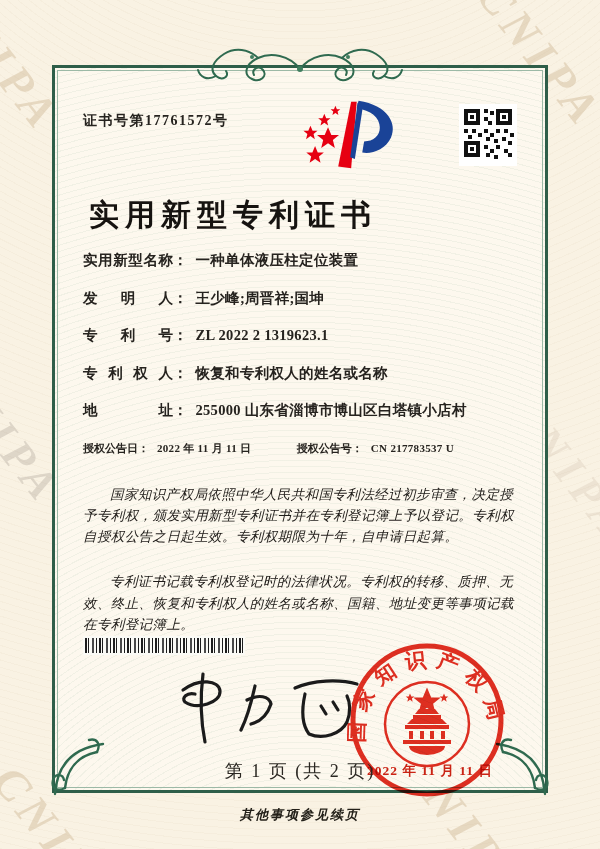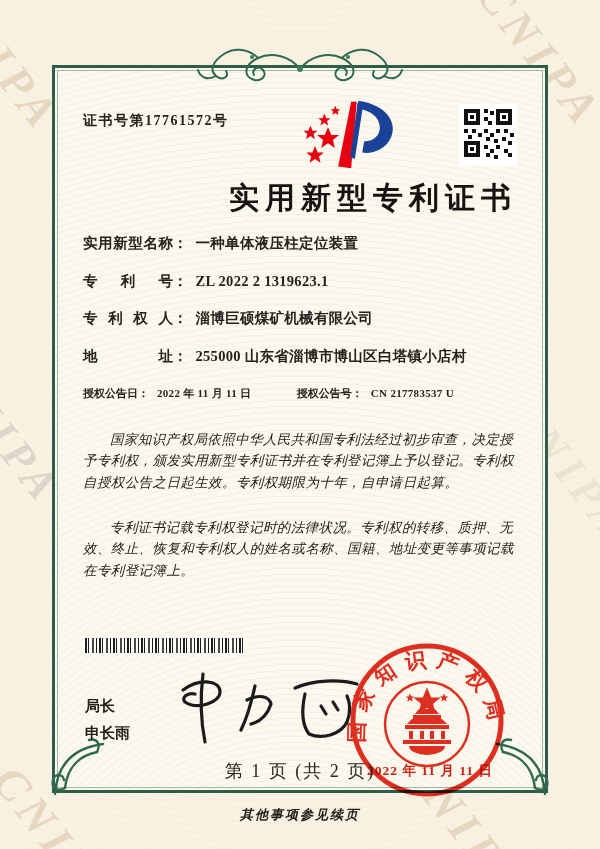--- a/index.html
+++ b/index.html
@@ -60,21 +60,21 @@
   .head-row { display:flex; align-items:flex-start; }
   .cert-no {
     width:176px; padding-top:14px;
     font-size:14px; font-weight:600; letter-spacing:1.5px; white-space:nowrap;
   }
   .logo-box { flex:1; display:flex; justify-content:center; }
   .qr-box { width:70px; display:flex; justify-content:flex-end; padding-top:6px; }
   .qr { background:#fff; padding:3px; }
   
   .title {
-    margin-top:6px; text-align:right;
+    margin-top:23px; text-align:left;
     font-size:30px; font-weight:900; letter-spacing:6px; padding-left:6px;
     color:#161310;
   }
   
   .fields { margin-top:13px; font-size:14.5px; }
   .frow { margin-bottom:14.5px; line-height:23px; white-space:nowrap; }
   .flabel {
     display:inline-block; width:90px;
     text-align:justify; text-align-last:justify;
     font-weight:bold;
@@ -252,47 +252,46 @@
       </div>
     </div>
 
     <div class="title">实用新型专利证书</div>
 
     <div class="fields">
       <div class="frow">
         <span class="flabel">实用新型名称</span><span class="colon">：</span><span class="fvalue">一种单体液压柱定位装置</span>
       </div>
       <div class="frow">
+        <span class="flabel">发明人</span><span class="colon">：</span><span class="fvalue">王少峰;周晋祥;国坤</span>
+      </div>
+      <div class="frow">
         <span class="flabel">专利号</span><span class="colon">：</span><span class="fvalue">ZL 2022 2 1319623.1</span>
       </div>
       <div class="frow">
-        <span class="flabel">专利权人</span><span class="colon">：</span><span class="fvalue">淄博巨硕煤矿机械有限公司</span>
+        <span class="flabel">专利权人</span><span class="colon">：</span><span class="fvalue">恢复和专利权人的姓名或名称</span>
       </div>
       <div class="frow">
         <span class="flabel">地址</span><span class="colon">：</span><span class="fvalue">255000 山东省淄博市博山区白塔镇小店村</span>
       </div>
       <div class="grant-row">
         <span class="glabel">授权公告日</span><span class="colon">：</span><span class="fvalue">2022 年 11 月 11 日</span>
         <span class="gap"></span>
         <span class="glabel">授权公告号</span><span class="colon">：</span><span class="fvalue">CN 217783537 U</span>
       </div>
     </div>
 
     <div class="body-text">
       <p>国家知识产权局依照中华人民共和国专利法经过初步审查，决定授予专利权，颁发实用新型专利证书并在专利登记簿上予以登记。专利权自授权公告之日起生效。专利权期限为十年，自申请日起算。</p>
       <p>专利证书记载专利权登记时的法律状况。专利权的转移、质押、无效、终止、恢复和专利权人的姓名或名称、国籍、地址变更等事项记载在专利登记簿上。</p>
     </div>
   </div>
 
   <div class="barcode"></div>
 
-  <div class="signer">
-    <div>局长</div>
-    <div>申长雨</div>
-  </div>
 
   <svg class="signature" width="215" height="84" viewBox="0 0 215 84">
     <g stroke="#1b1b1b" fill="none" stroke-width="3.2" stroke-linecap="round" stroke-linejoin="round">
       <path d="M40,8 C37,32 38,56 42,76"></path>
       <path d="M20,24 C36,12 56,14 57,25 C58,37 34,44 22,36 C18,32 24,26 32,28"></path>
       <path d="M92,20 C88,38 84,52 78,64"></path>
       <path d="M84,34 C96,28 106,30 108,38 C104,50 96,56 88,58"></path>
       <path d="M132,22 C150,14 176,13 194,18"></path>
       <path d="M142,28 C138,46 140,60 146,68 C160,74 178,68 184,56 C188,46 187,36 184,30"></path>
       <path d="M158,40 l5,8"></path>

